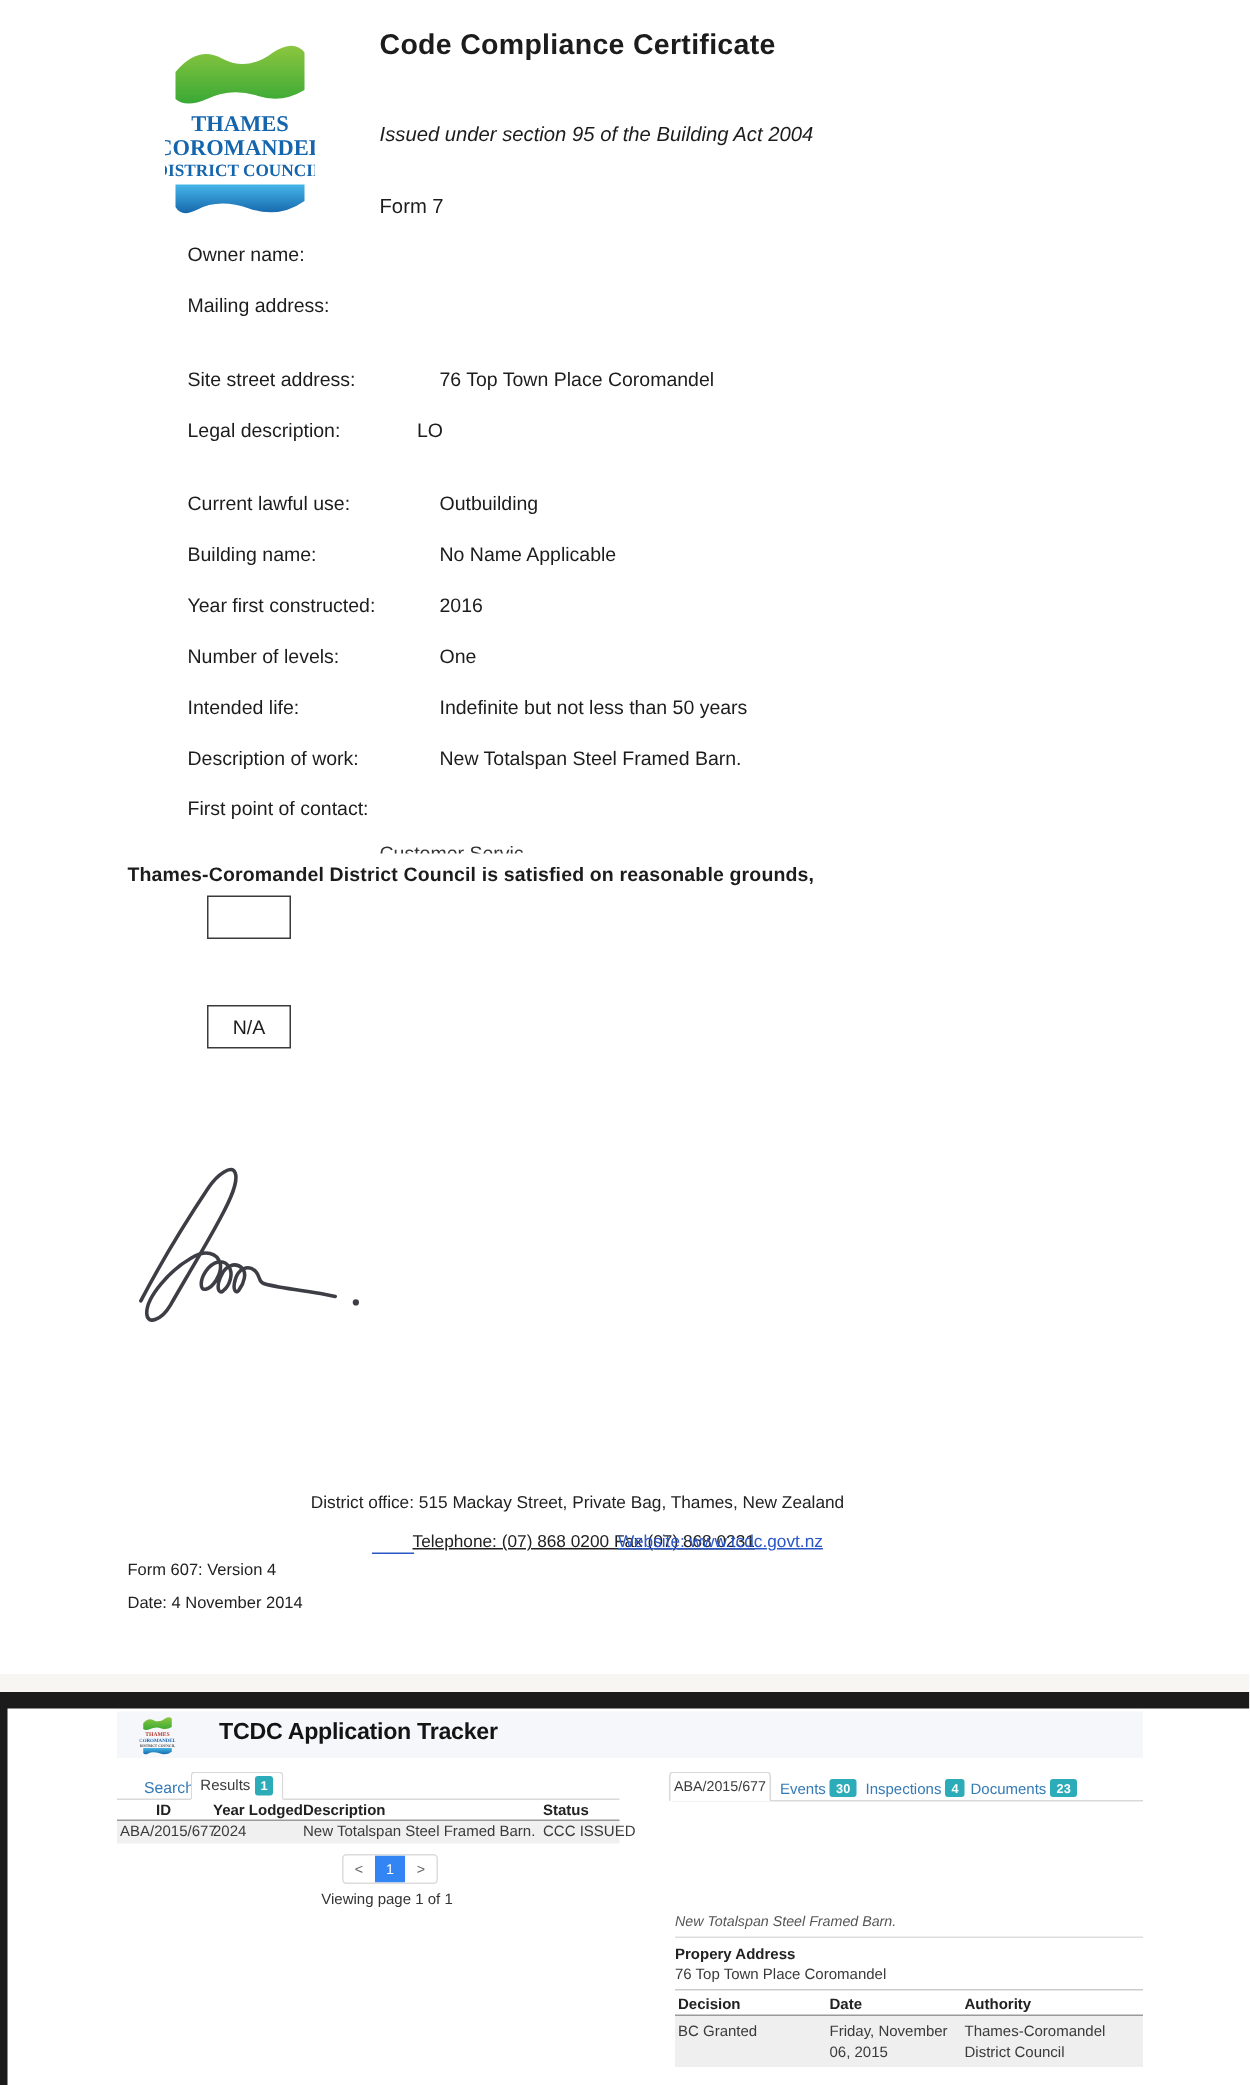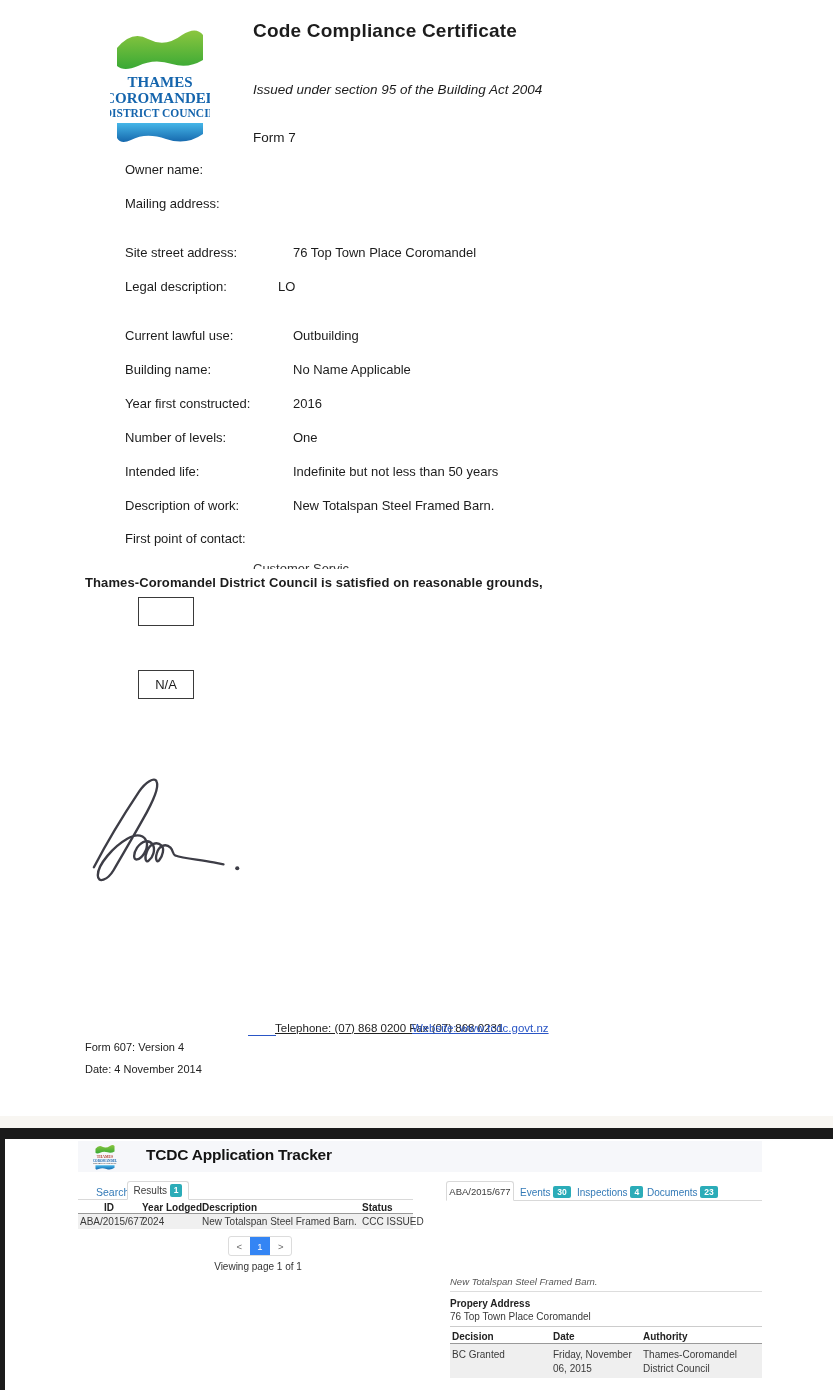--- a/index.html
+++ b/index.html
@@ -142,20 +142,21 @@
   <div class="abs cbox cbox1"></div>
   <div class="abs cbox cbox2">
     <span>N/A</span>
   </div>
 
   <svg class="abs" style="left:88px;top:772px;" width="162" height="114" viewBox="0 0 165 112">
     <path d="M6,95 C18,72 36,42 52,18 C58,9 68,2 70,8 C73,15 64,32 56,46 C46,64 34,84 26,98 C20,108 10,112 10,103 C10,92 26,74 40,66 C50,60 58,62 60,70 C61,77 55,86 50,87 C46,88 46,81 50,75 C55,68 62,66 66,72 C69,77 66,85 62,88 C59,91 57,86 60,79 C63,71 70,68 75,73 C78,76 76,83 73,87 C71,91 68,88 70,81 C72,73 79,70 84,75 C87,78 86,82 89,83 C97,86 112,87 128,90 L138,92" fill="none" stroke="#3d3d46" stroke-width="2.4" stroke-linecap="round"></path>
     <circle cx="152" cy="96" r="2.1" fill="#3d3d46"></circle>
   </svg>
 
+  <div class="abs foot-center">District office: 515 Mackay Street, Private Bag, Thames, New Zealand</div>
   <div class="abs tel-lead"></div>
   <div class="abs tel-black">Telephone: (07) 868 0200 Fax (07) 868 0231</div>
   <a class="abs tel-blue" href="#">Website: www.tcdc.govt.nz</a>
   <div class="abs foot-small fs1">Form 607: Version 4</div>
   <div class="abs foot-small fs2">Date: 4 November 2014</div>
 
   <div class="abs page-edge"></div>
   <div class="abs black-bar"></div>
   <div class="abs left-strip"></div>
 

